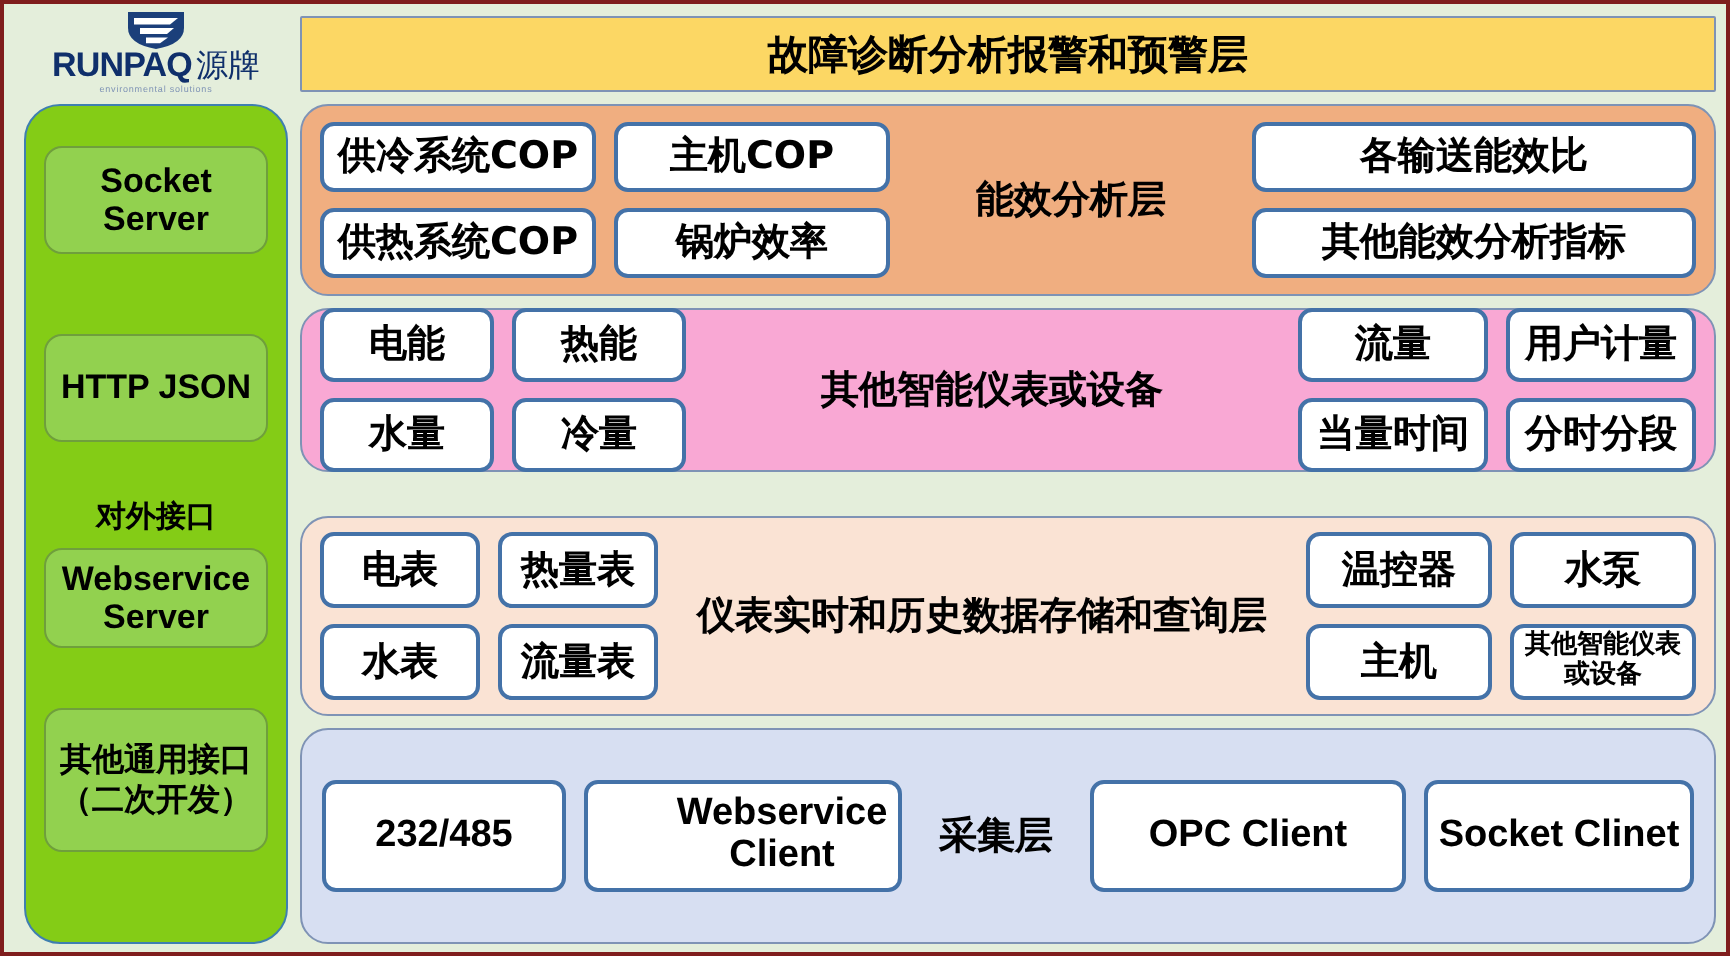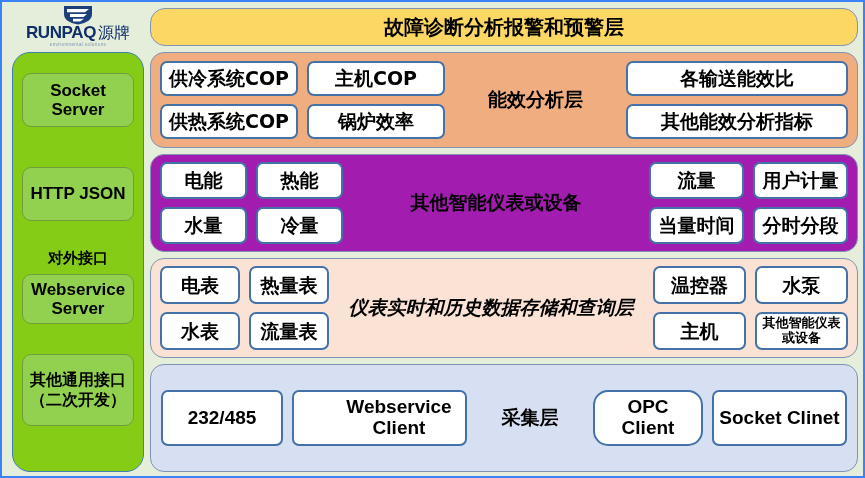--- a/index.html
+++ b/index.html
@@ -12,21 +12,21 @@
     overflow: hidden;
     font-family: "Liberation Sans", "DejaVu Sans", sans-serif;
     background: #ffffff;
   }
   #page {
     position: relative;
     width: 865px;
     height: 478px;
     box-sizing: border-box;
     background: #e4eedb;
-    border: 2px solid #3b82f6;
+    border: 2px solid #7f1d1d;
   }
 
   
   #left-col {
     position: absolute;
     left: 10px;
     top: 2px;
     width: 132px;
     height: 470px;
   }
@@ -138,21 +138,21 @@
     border: 1px solid #7f93b5;
     border-radius: 14px;
   }
 
   
   #banner {
     top: 0;
     height: 38px;
     background: #fcd764;
     border: 1px solid #7f93b5;
-    border-radius: 15px;
+    border-radius: 1px;
     display: flex;
     align-items: center;
     justify-content: center;
   }
   #banner-text {
     font-family: "DejaVu Sans", sans-serif;
     font-weight: bold;
     font-size: 20px;
     color: #000;
   }
@@ -212,38 +212,38 @@
     background: #f0ae80;
   }
   #layer-efficiency .chip { height: 35px; }
   #eff-left .chip { width: 138px; }
   #eff-right .chip { width: 222px; }
   #eff-title { flex: 1; }
 
   
   #layer-consumption {
     top: 146px;
-    height: 98px;
-    background: #a21caf;
+    height: 82px;
+    background: #f9a8d4;
   }
   #layer-consumption .chip { height: 37px; }
   #cons-left .chip { width: 87px; }
   #cons-right .chip { width: 95px; }
   #cons-title { flex: 1; }
 
   
   #layer-meters {
     top: 250px;
     height: 100px;
     background: #fae3d4;
   }
   #layer-meters .chip { height: 38px; }
   #met-left .chip { width: 80px; }
   #met-right .chip { width: 93px; }
-  #met-title { flex: 1; font-style: italic; }
+  #met-title { flex: 1; }
 
   
   #layer-acquisition {
     top: 356px;
     height: 108px;
     background: #d7dff2;
     display: flex;
     align-items: center;
     padding: 0 10px;
   }
@@ -353,20 +353,20 @@
         </div>
         <div class="row2">
           <div class="chip">主机</div>
           <div class="chip small">其他智能仪表或设备</div>
         </div>
       </div>
     </div>
 
     <div class="layer" id="layer-acquisition">
       <div class="chip en" style="width:122px;margin-right:9px;">232/485</div>
-      <div class="chip en" style="width:175px;padding-left:43px;">Webservice Client</div>
+      <div class="chip en" style="width:159px;padding-left:43px;">Webservice Client</div>
       <div id="acq-title">采集层</div>
-      <div class="chip en" style="width:110px;margin-right:9px;border-radius:15px;">OPC Client</div>
+      <div class="chip en" style="width:158px;margin-right:9px;">OPC Client</div>
       <div class="chip en" style="width:135px;">Socket Clinet</div>
     </div>
 
   </div>
 </div>
 
 </body></html>

